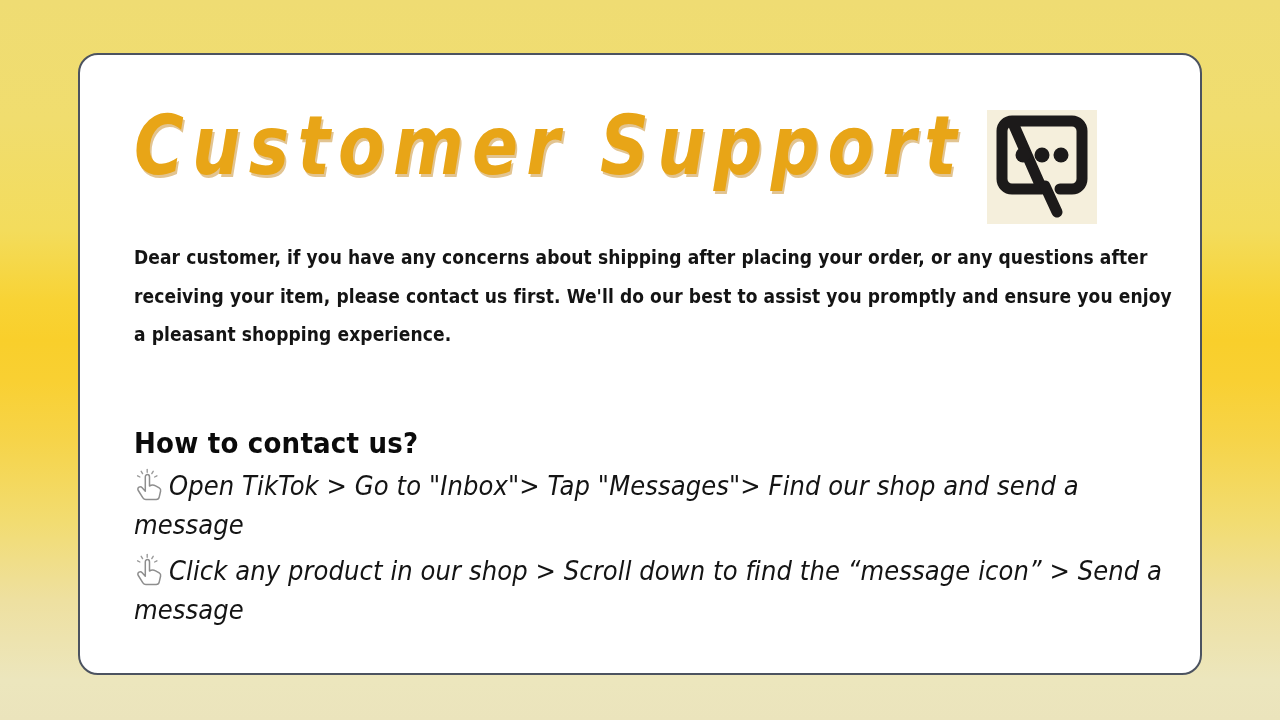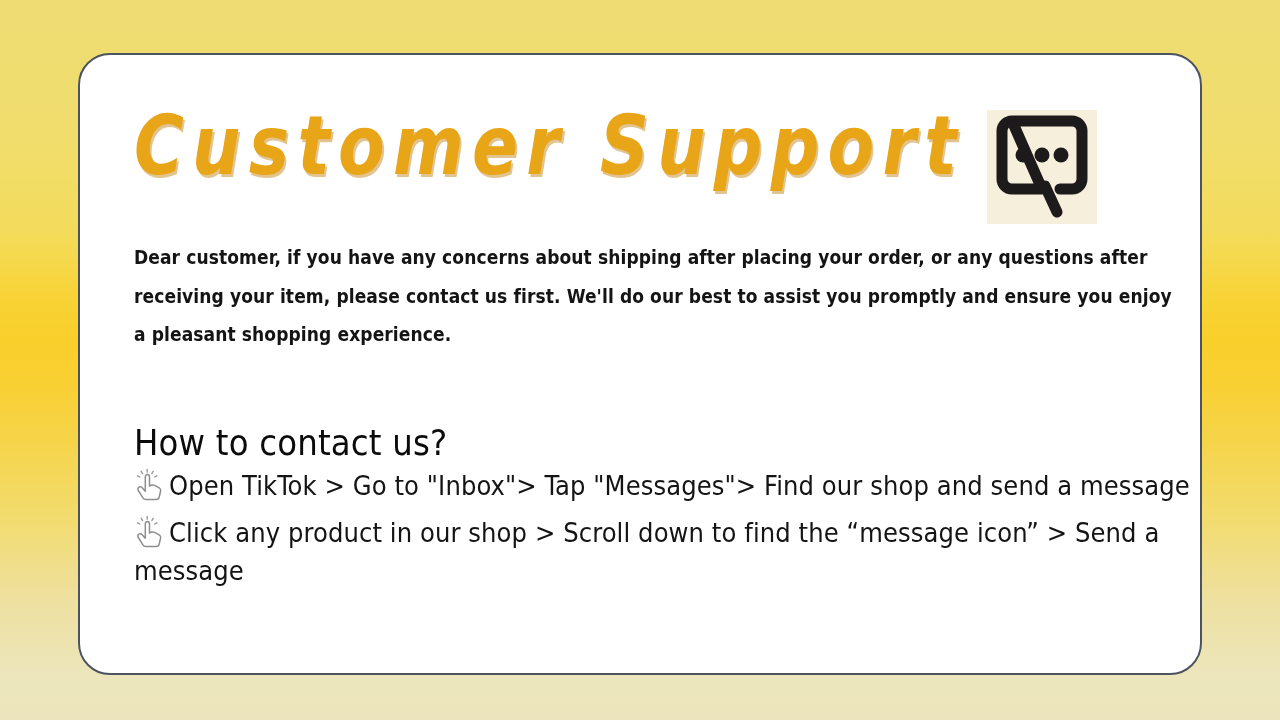--- a/index.html
+++ b/index.html
@@ -37,21 +37,21 @@
   
   #card {
     position: absolute;
     left: 78px;
     top: 53px;
     width: 1124px;
     height: 622px;
     box-sizing: border-box;
     background: #ffffff;
     border: 2px solid #4c5360;
-    border-radius: 32px;
+    border-radius: 20px;
     overflow: hidden;
   }
 
   
   .header-row {
     position: absolute;
     left: 0;
     top: 0;
     width: 100%;
     height: 180px;
@@ -107,32 +107,33 @@
     color: #141414;
     letter-spacing: 0.1px;
   }
 
   .subheading {
     position: absolute;
     left: 54px;
     top: 371px;
     margin: 0;
     font-family: "DejaVu Sans Condensed", "Liberation Sans Narrow", "Liberation Sans", sans-serif;
-    font-size: 36px;
+    font-size: 29px;
     line-height: 34px;
-    font-weight: 400;
+    font-weight: 700;
     color: #0b0b0b;
     letter-spacing: 0.2px;
   }
 
   .steps {
     position: absolute;
     left: 54px;
     top: 412px;
     width: 1060px;
+    font-style: italic;
   }
 
   .step {
     position: relative;
     margin: 0 0 0 0;
     padding-left: 0;
     font-family: "DejaVu Sans Condensed", "Liberation Sans Narrow", "Liberation Sans", sans-serif;
     font-size: 27px;
     line-height: 38.5px;
     font-weight: 500;

